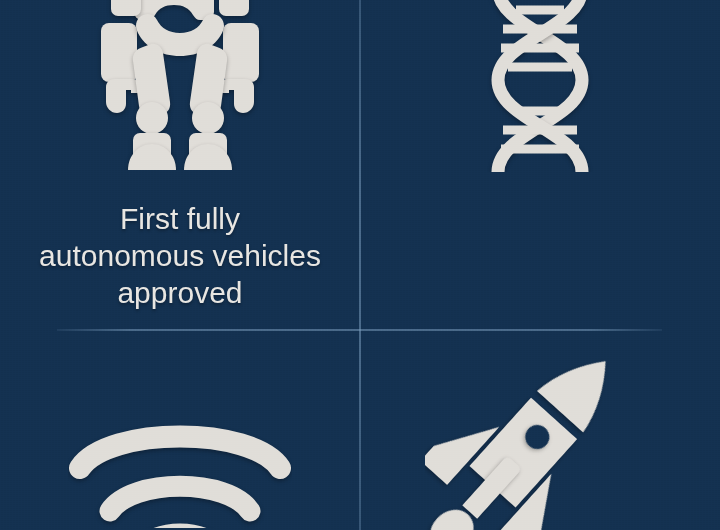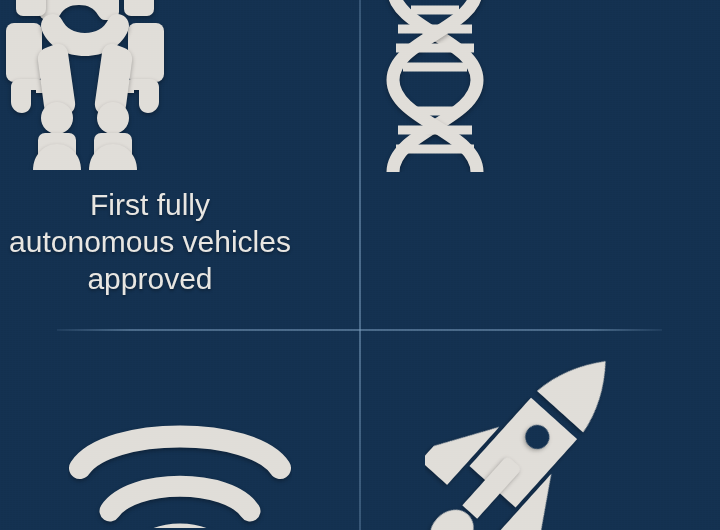--- a/index.html
+++ b/index.html
@@ -35,20 +35,22 @@
     grid-template-columns: 360px 360px;
     grid-template-rows: 330px 200px;
     z-index: 2;
   }
 
   .tile {
     position: relative;
     overflow: hidden;
     display: flex;
     flex-direction: column;
+    align-items: center;
+    gap: 14px;
   }
 
   
   .tile-1 { justify-content: flex-start; }
   .tile-1 .icon-wrap {
     width: 170px;
     height: 178px;
     margin-top: -8px;
     display: flex;
     align-items: flex-end;

